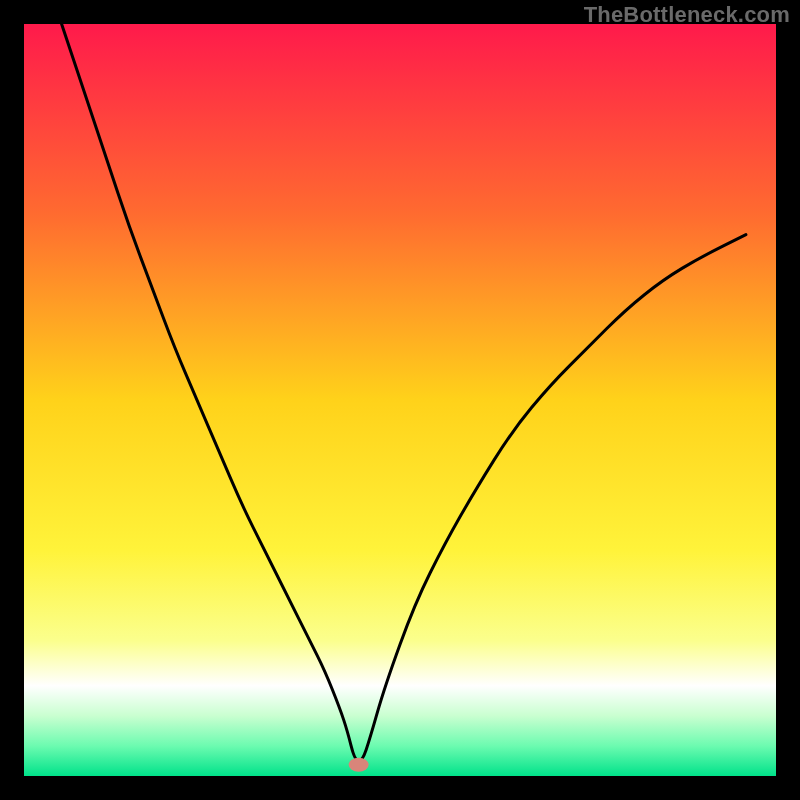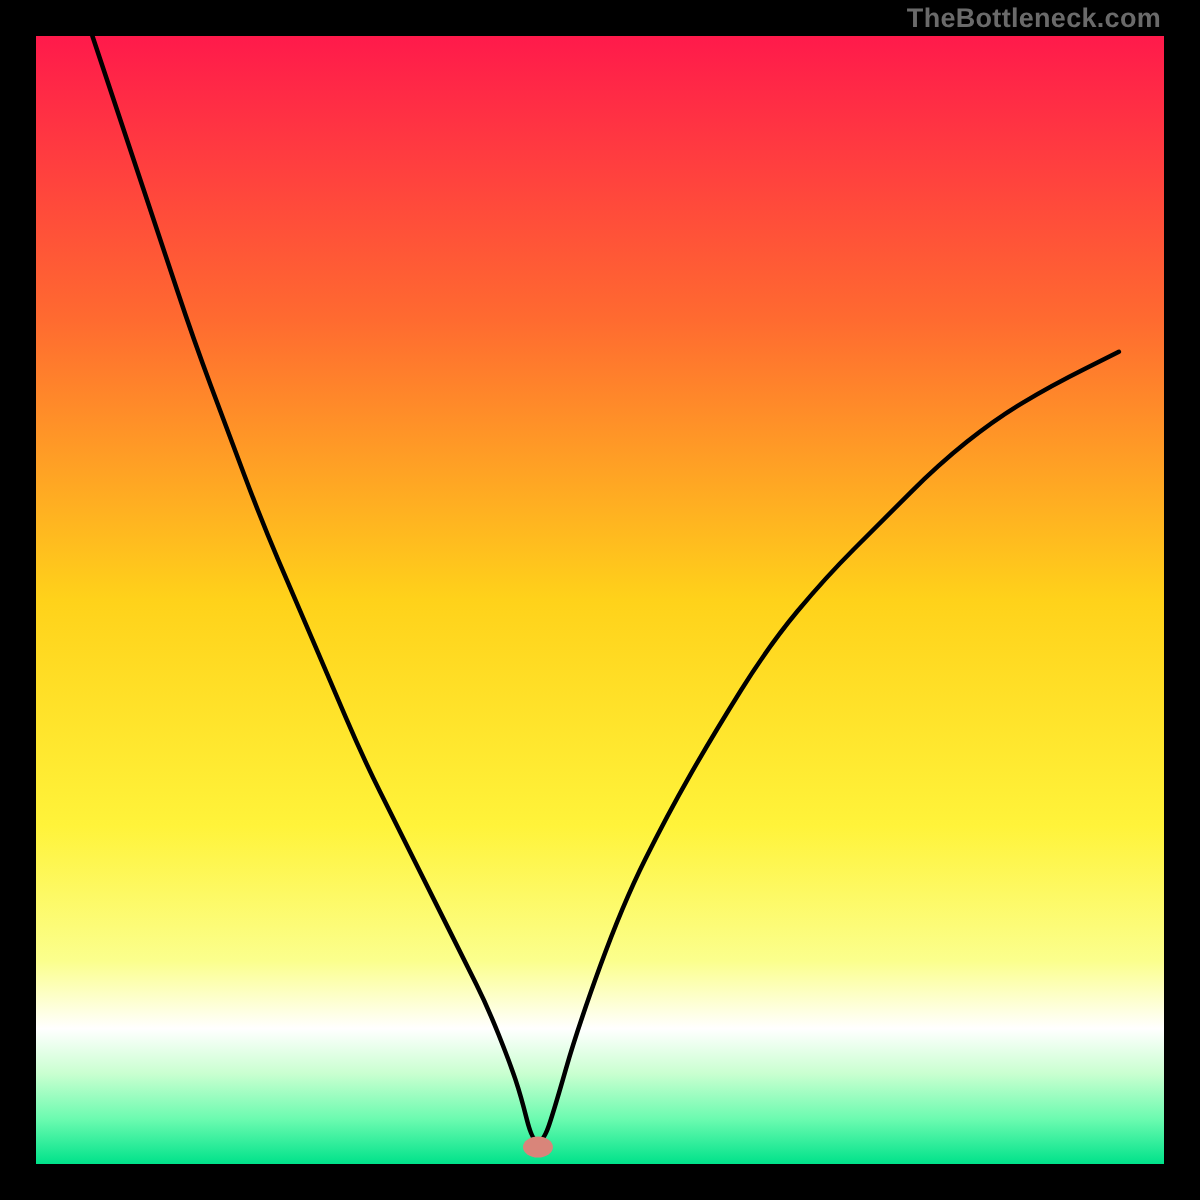--- a/index.html
+++ b/index.html
@@ -12,22 +12,22 @@
     font-family: Arial, Helvetica, sans-serif;
   }
   .chart-wrap {
     position: relative;
     width: 800px;
     height: 800px;
   }
   .watermark {
     position: absolute;
     top: 2px;
-    right: 26px;
-    font-size: 18px;
+    right: 10px;
+    font-size: 22px;
     font-weight: 600;
     color: #6a6a6a;
     letter-spacing: 0.2px;
     z-index: 10;
   }
   svg.plot {
     position: absolute;
     left: 0;
     top: 0;
   }

